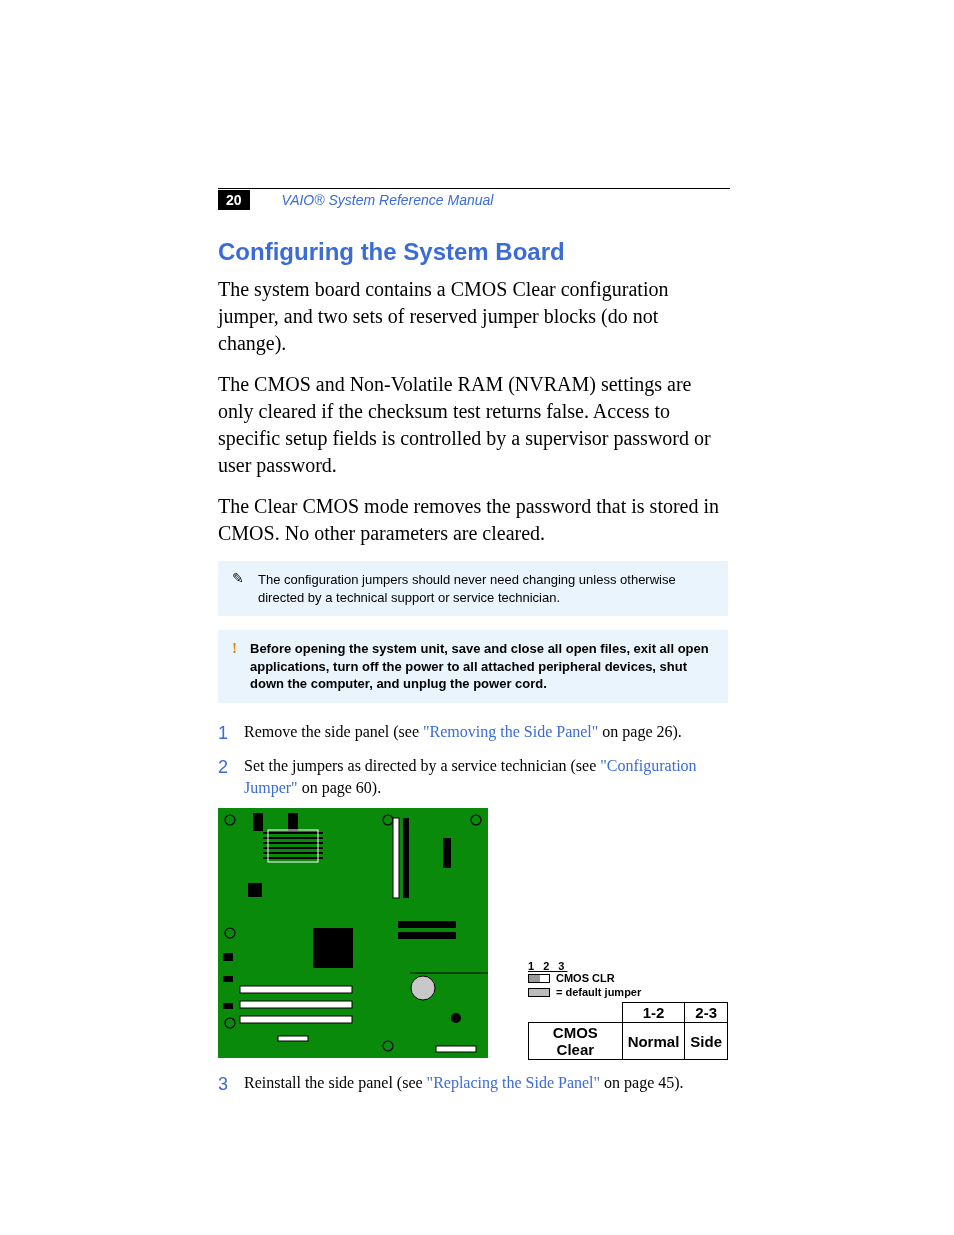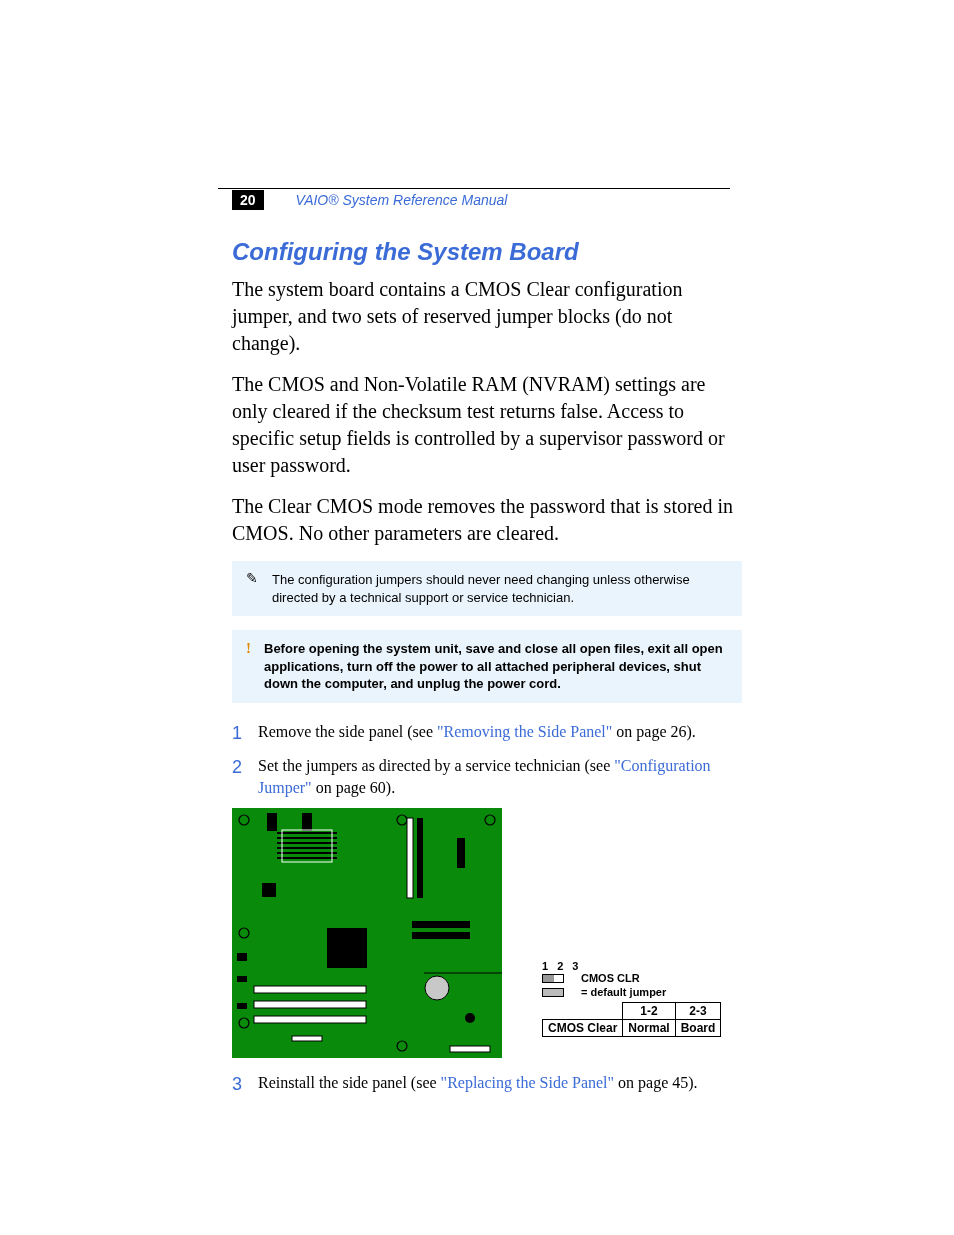--- a/index.html
+++ b/index.html
@@ -5,21 +5,21 @@
   * { box-sizing: border-box; margin: 0; padding: 0; }
   body {
     background: #fff;
     font-family: Georgia, 'Times New Roman', serif;
     width: 954px;
     height: 1235px;
     position: relative;
   }
   .page {
     position: absolute;
-    left: 232px;
+    left: 218px;
     top: 190px;
     width: 510px;
   }
   .topline {
     border-top: 1.5px solid #000;
     position: absolute;
     left: 218px;
     top: 188px;
     width: 512px;
   }
@@ -40,21 +40,20 @@
   .manual-title {
     color: #3b6bd6;
     font-family: Arial, Helvetica, sans-serif;
     font-style: italic;
     font-size: 14px;
     margin-left: 20px;
   }
   .section-title {
     color: #3b6bd6;
     font-family: 'Trebuchet MS', Arial, sans-serif;
-    font-style: italic;
     font-size: 24px;
     margin-bottom: 10px;
   }
   .body-text {
     font-size: 20px;
     line-height: 1.35;
     margin-bottom: 14px;
     color: #000;
   }
   .note-box {
@@ -120,43 +119,43 @@
     top: 0;
   }
   .jumper-labels {
     position: absolute;
     left: 310px;
     top: 152px;
     font-family: Arial, Helvetica, sans-serif;
     font-size: 11px;
     font-weight: bold;
   }
-  .jumper-labels .pins { letter-spacing: 3px; margin-bottom: 0; }
-  .jumper-row { display:flex; align-items:center; gap:17px; margin-bottom:2px;}
+  .jumper-labels .pins { letter-spacing: 3px; margin-bottom: 0; text-decoration: underline; }
+  .jumper-row { display:flex; align-items:center; gap:6px; margin-bottom:2px;}
   .jumper-sym-box {
     display:inline-block;
     border:1px solid #000;
     width:22px; height:9px;
     position:relative;
   }
   .jumper-sym-box.filled::before {
     content:"";
     position:absolute;
     left:0; top:0; width:11px; height:100%;
     background:#999;
   }
   .jumper-table {
     border-collapse: collapse;
     margin-top: 4px;
   }
   .jumper-table td {
     border: 1.2px solid #000;
     padding: 1px 5px;
     font-family: Arial, Helvetica, sans-serif;
-    font-size: 12px;
+    font-size: 15px;
     font-weight: bold;
     text-align: center;
   }
 </style>
 </head>
 <body>
 
 <div class="topline"></div>
 
 <div class="page">
@@ -265,21 +264,21 @@
       <table class="jumper-table">
         <tbody>
             <tr>
           <td style="border-top:none;border-left:none;"></td>
           <td>1-2</td>
           <td>2-3</td>
         </tr>
         <tr>
           <td>CMOS Clear</td>
           <td>Normal</td>
-          <td>Board</td>
+          <td>Side</td>
         </tr>
       </tbody>
         </table>
     </div>
   </div>
 
   <div class="step">
     <div class="step-num">3</div>
     <div class="step-body">
       <span>Reinstall the side panel (see </span><span class="link">"Replacing the Side Panel"</span><span> on page 45).</span>

